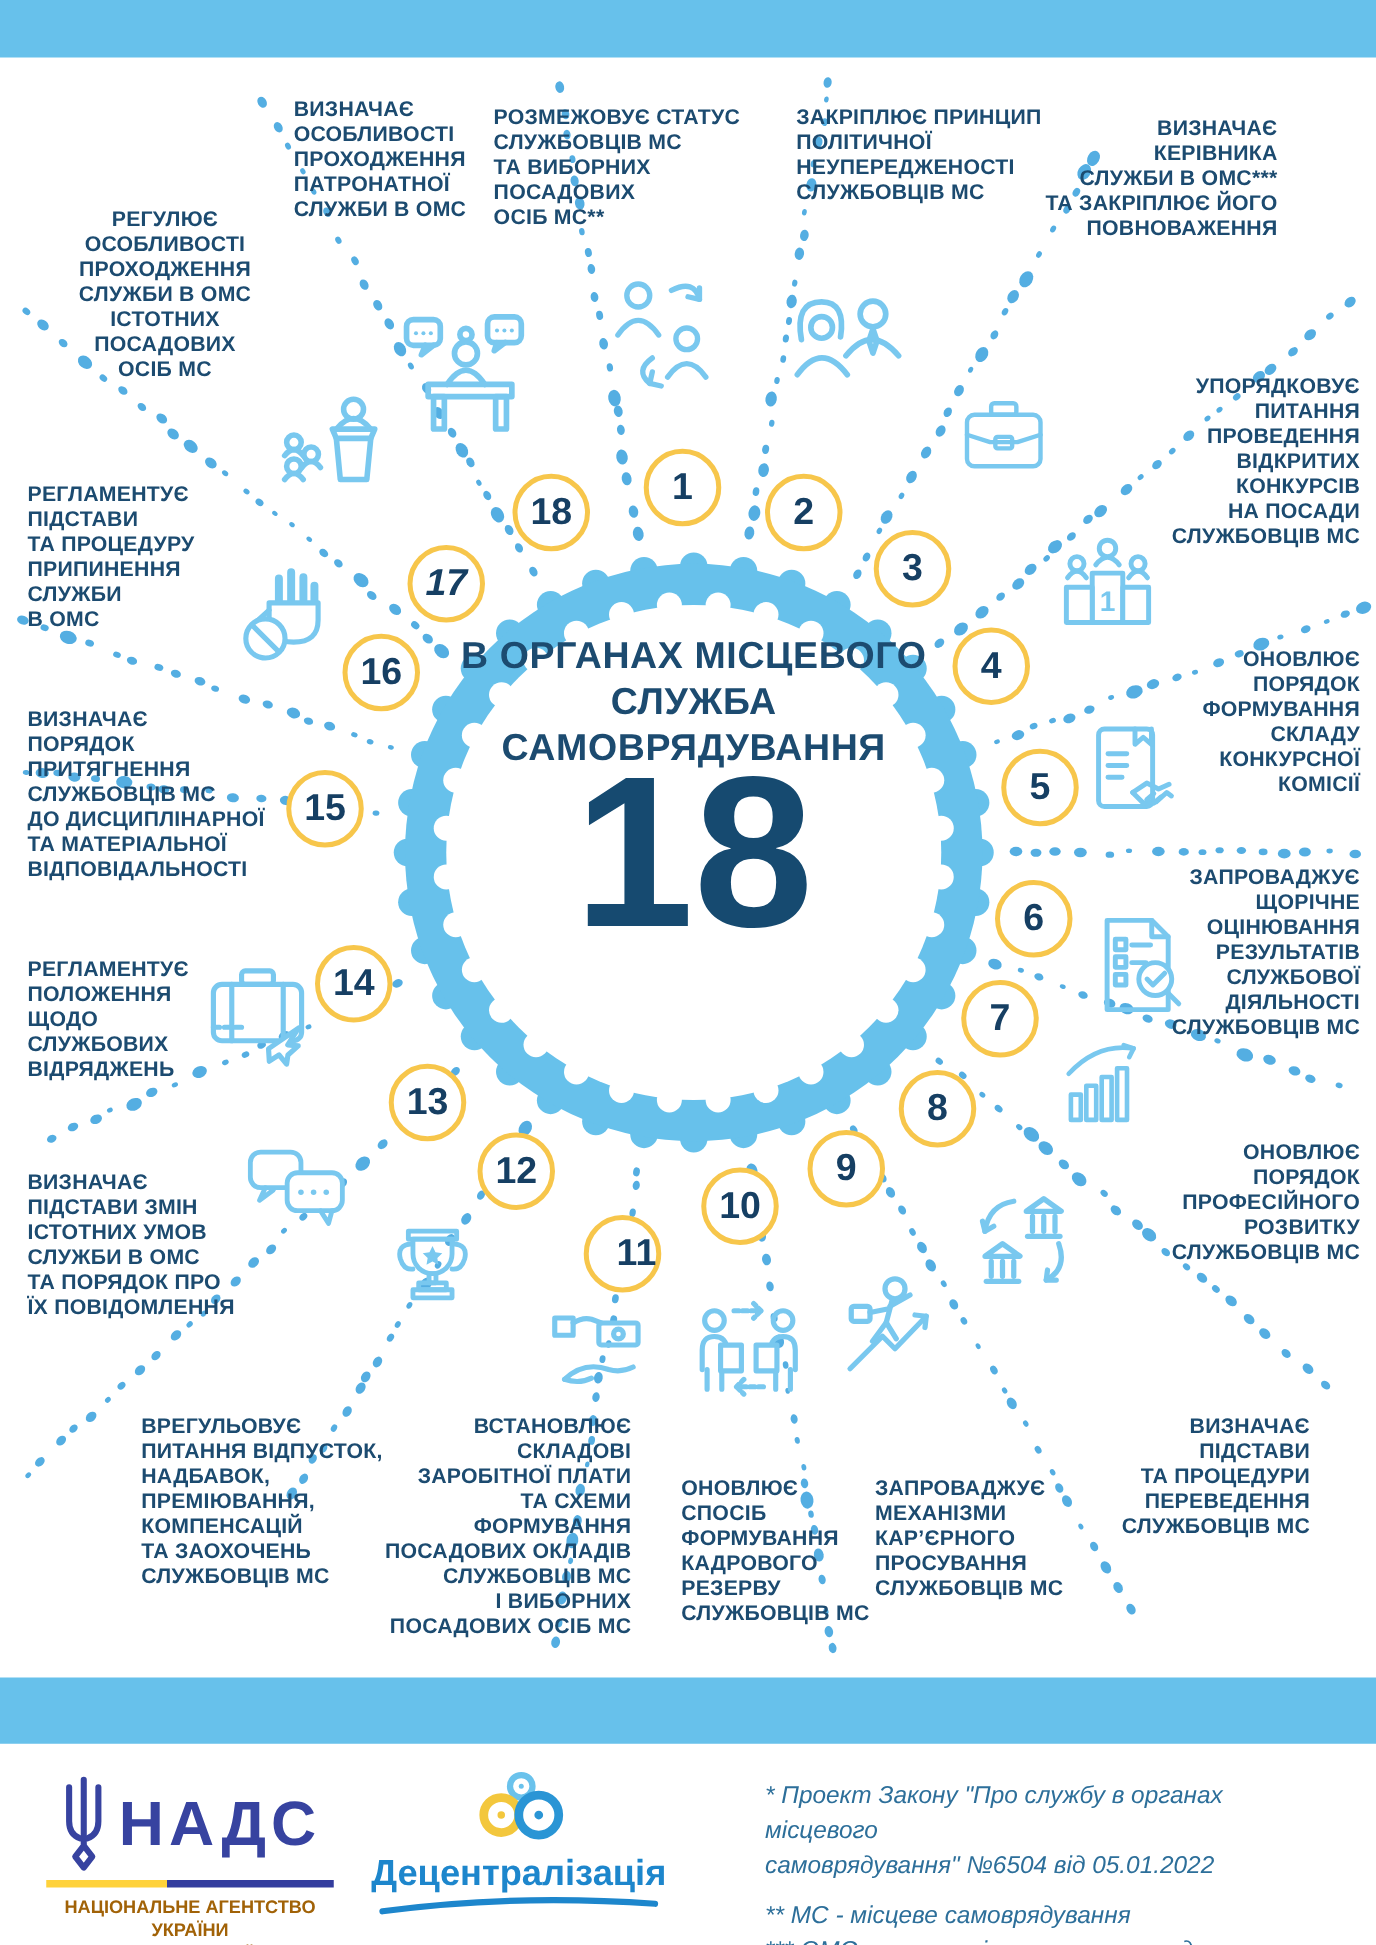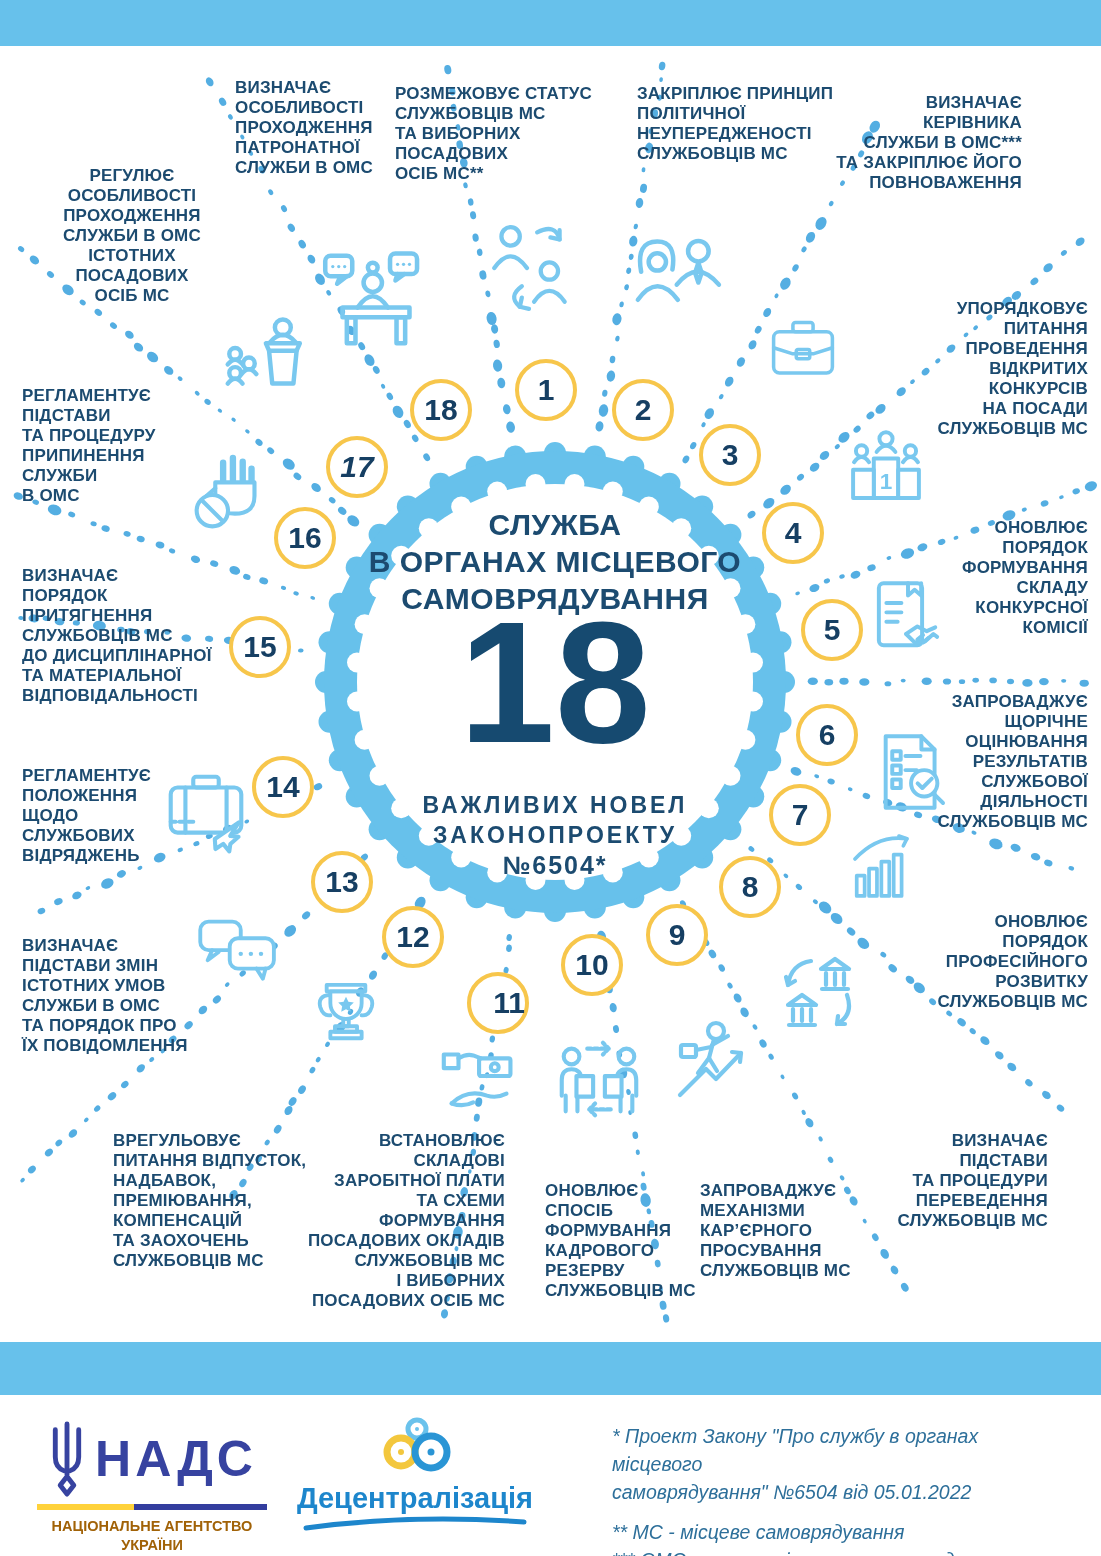--- a/index.html
+++ b/index.html
@@ -678,30 +678,25 @@
         <circle cx="-3" cy="-30" r="4.5"></circle>
         <circle cx="-3" cy="-16" r="8.5"></circle>
         <path d="M-17,7 q14,-21 28,0"></path>
         <rect x="-31" y="7" width="62" height="9"></rect>
         <rect x="-27" y="16" width="8" height="24"></rect>
         <rect x="19" y="16" width="8" height="24"></rect>
       </g>
     </svg>
 
   <div class="center-text c-title">
+    <div>В ОРГАНАХ МІСЦЕВОГО</div>
     <div>СЛУЖБА</div>
-    <div>В ОРГАНАХ МІСЦЕВОГО</div>
     <div>САМОВРЯДУВАННЯ</div>
   </div>
   <div class="center-text c-big">18</div>
-  <div class="center-text c-sub">
-    <div>ВАЖЛИВИХ НОВЕЛ</div>
-    <div>ЗАКОНОПРОЕКТУ</div>
-    <div class="bill">№6504*</div>
-  </div>
 
   <div class="footband"></div>
 
   <div class="nads">
     <div class="nads-row">
       <svg width="40" height="78" viewBox="0 0 40 80">
         <g fill="none" stroke="#3743a0" stroke-width="5" stroke-linecap="round" stroke-linejoin="round">
           <path d="M20,4 v52"></path>
           <path d="M8,10 v28 q0,11 9,14"></path>
           <path d="M32,10 v28 q0,11 -9,14"></path>

